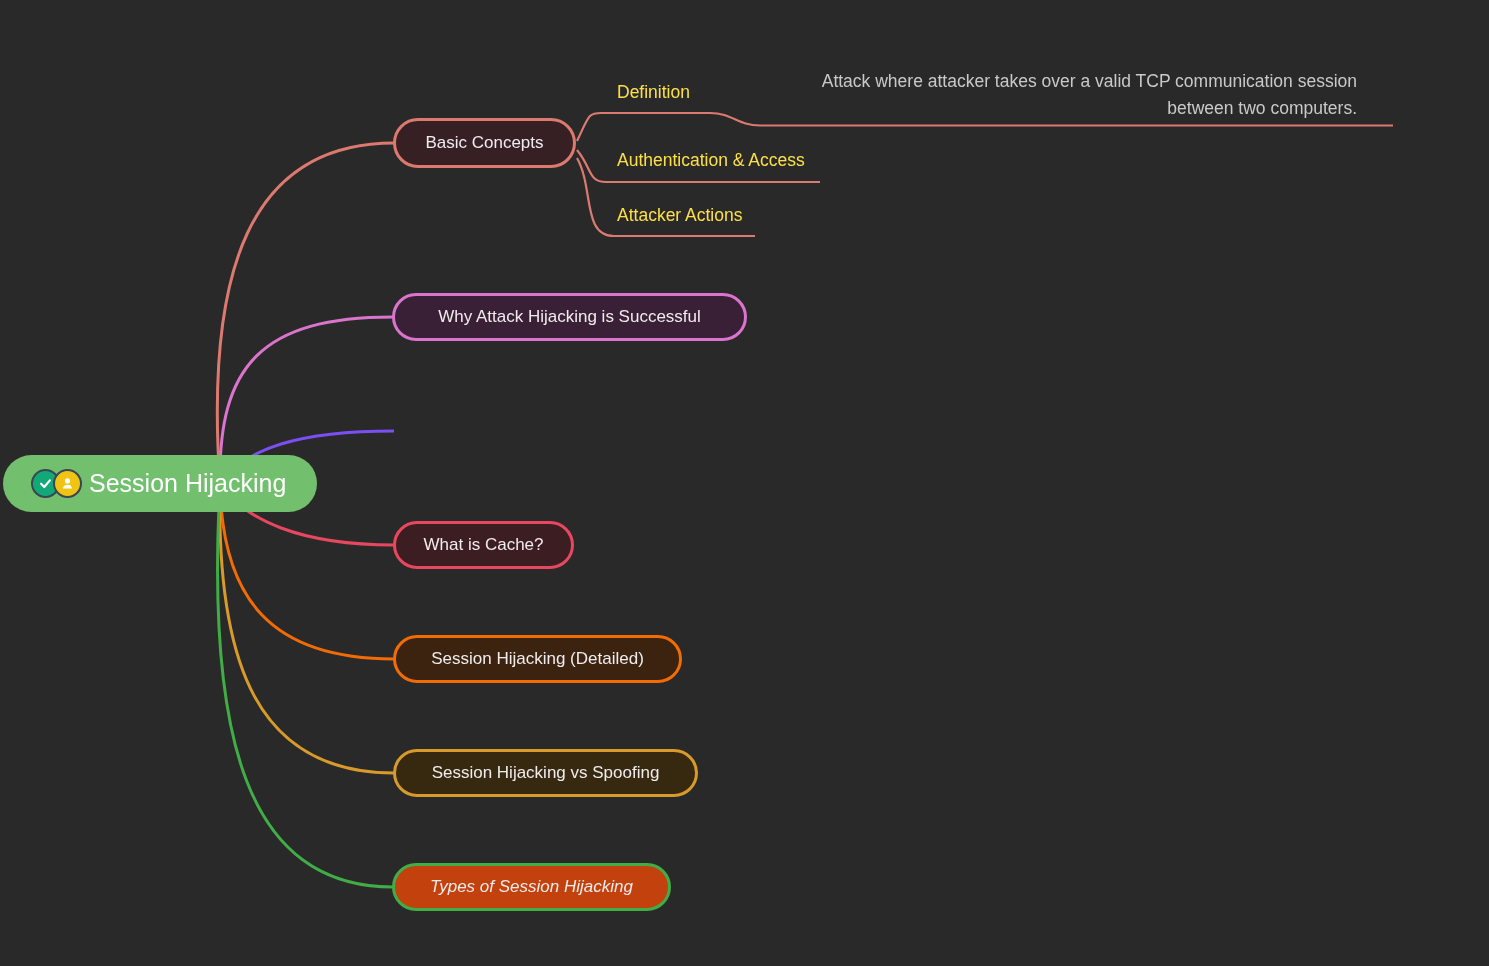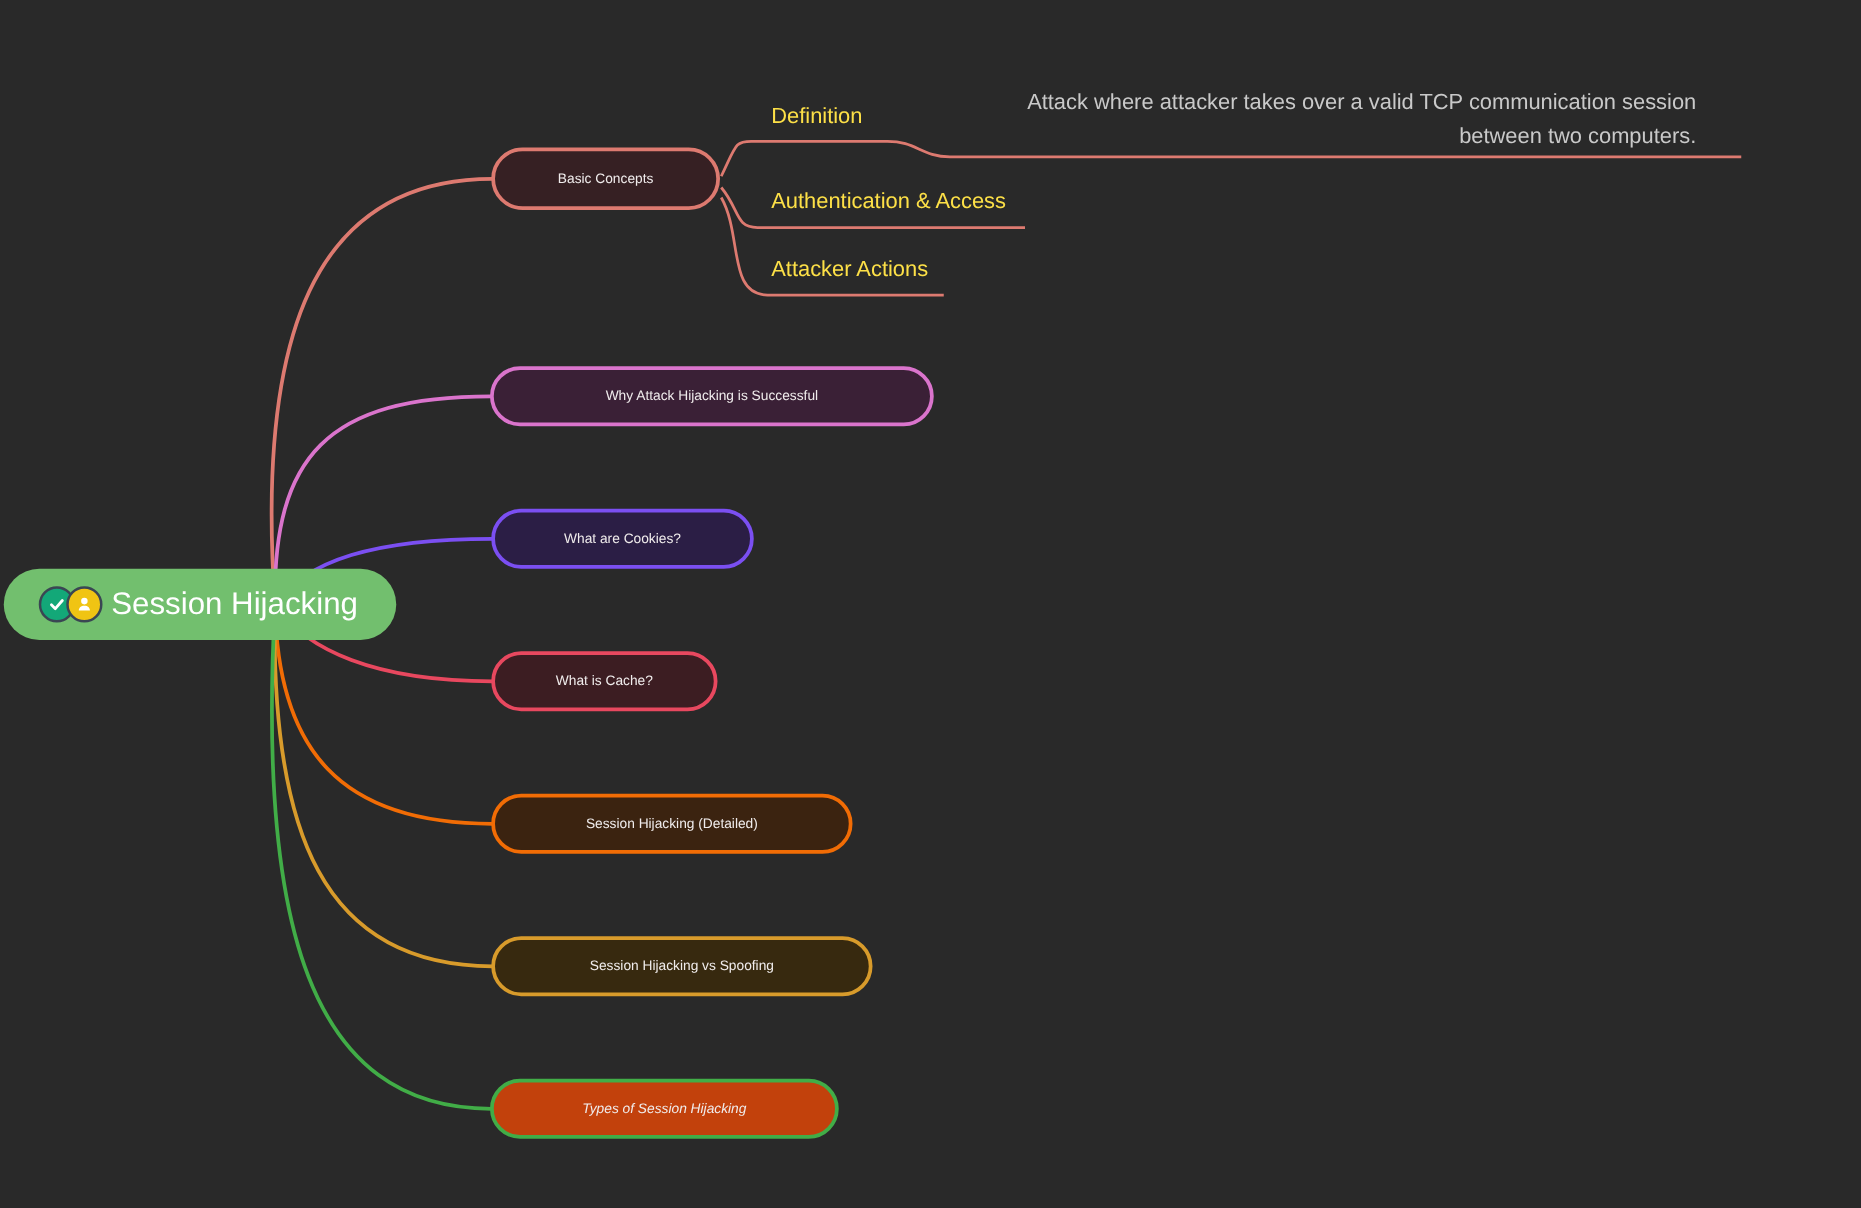--- a/index.html
+++ b/index.html
@@ -11,21 +11,21 @@
     font-family:"Liberation Sans","DejaVu Sans",sans-serif;
   }
   #link-layer{position:absolute;left:0;top:0;z-index:0;}
   #link-layer path{fill:none;}
   .node{
     position:absolute;z-index:2;
     display:flex;align-items:center;justify-content:center;
     box-sizing:border-box;
     border-radius:25px;
     border:3px solid transparent;
-    color:#f0ecec;font-size:11px;
+    color:#f0ecec;font-size:17px;
     white-space:nowrap;
     cursor:pointer;
   }
   .root-node{
     position:absolute;z-index:2;
     left:3px;top:455px;width:314px;height:57px;
     border-radius:28.5px;
     display:flex;align-items:center;
     box-sizing:border-box;
     padding-left:28px;
@@ -98,23 +98,20 @@
     </span>
     <span class="root-label">Session Hijacking</span>
   </div>
 
   <div class="node" id="n-basic" style="background: rgb(54, 32, 35); border-color: rgb(221, 122, 112);">
     <span>Basic Concepts</span>
   </div>
   <div class="node" id="n-why" style="background: rgb(58, 32, 54); border-color: rgb(218, 116, 204);">
     <span>Why Attack Hijacking is Successful</span>
   </div>
-  <div class="node" id="n-cookies" style="background: rgb(43, 30, 69); border-color: rgb(123, 79, 242);">
-    <span>What are Cookies?</span>
-  </div>
   <div class="node" id="n-cache" style="background: rgb(60, 29, 34); border-color: rgb(232, 72, 95);">
     <span>What is Cache?</span>
   </div>
   <div class="node" id="n-detailed" style="background: rgb(59, 35, 16); border-color: rgb(241, 108, 5);">
     <span>Session Hijacking (Detailed)</span>
   </div>
   <div class="node" id="n-spoofing" style="background: rgb(55, 41, 15); border-color: rgb(216, 155, 43);">
     <span>Session Hijacking vs Spoofing</span>
   </div>
   <div class="node" id="n-types" style="background: #c2410c; border-color: rgb(65, 173, 71); font-style: italic;">

